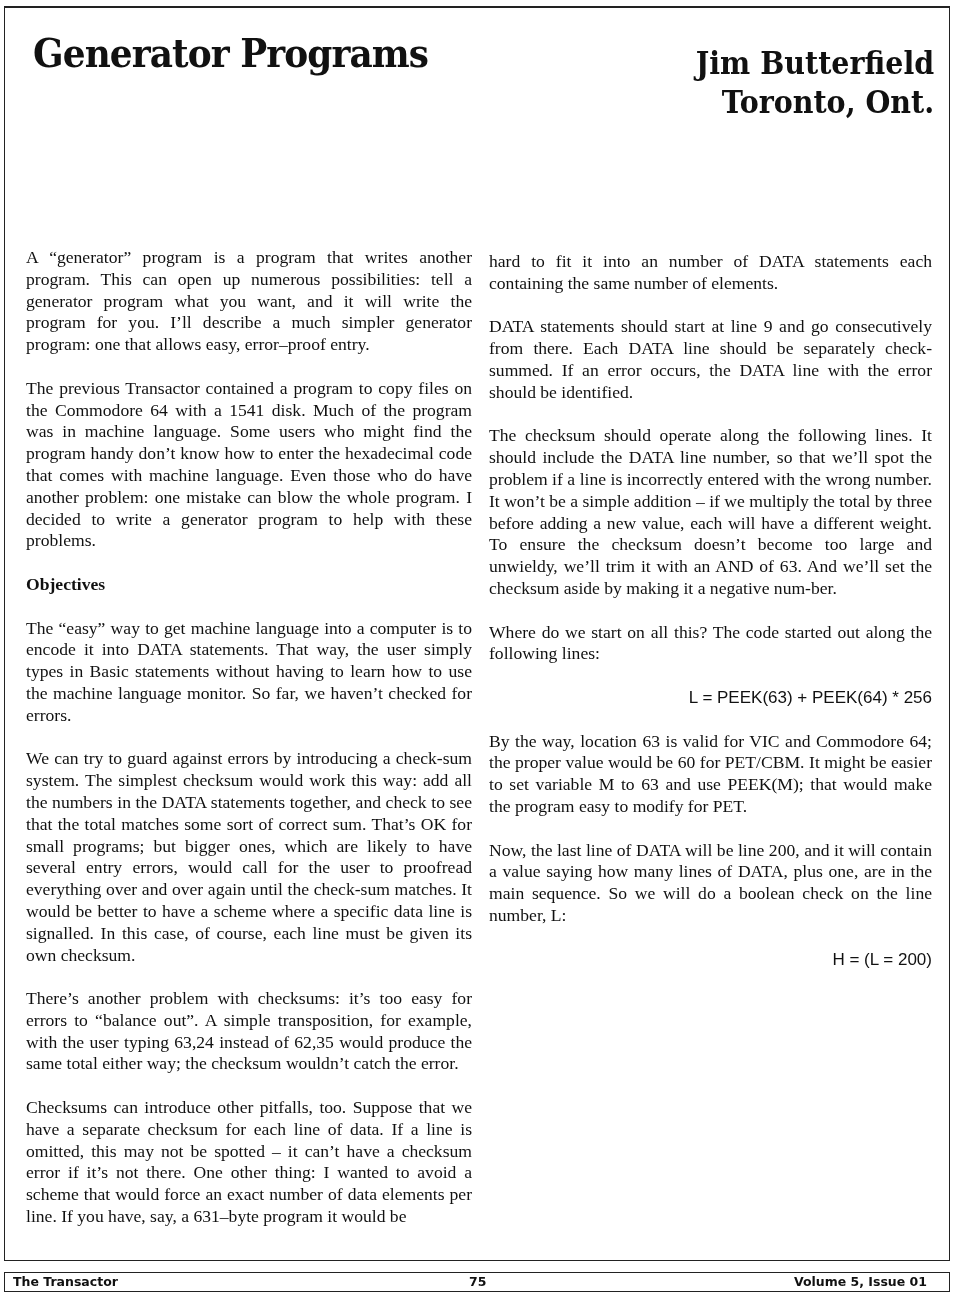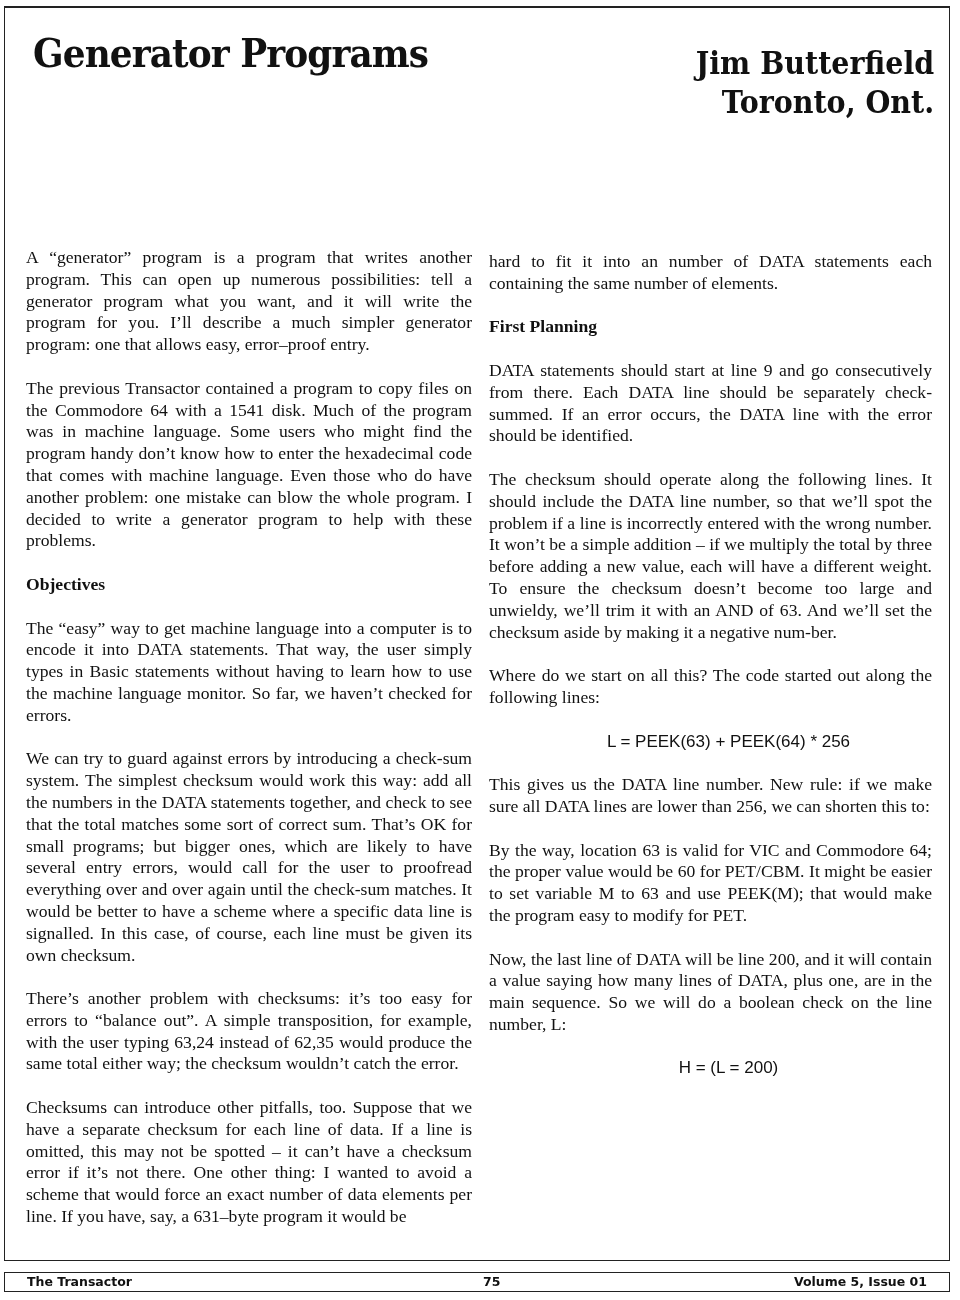--- a/index.html
+++ b/index.html
@@ -27,30 +27,30 @@
   }
   .col-left { left: 26px; }
   .col-right { left: 489px; width: 443px; top: 235px; }
   .col p { margin: 0 0 21.8px 0; }
   .col h2 {
     font-family: "Liberation Serif", serif; font-weight: bold; font-size: 17.6px;
     margin: 0 0 21.8px 0; line-height: 21.8px;
   }
   .code {
     font-family: "Liberation Sans", sans-serif; font-size: 17px;
-    padding-left: 36px; margin: 0 0 21.8px 0; text-align: center;
+    padding-left: 36px; margin: 0 0 21.8px 0; text-align: right;
   }
   .footer {
     position: absolute; left: 4px; top: 1272px; width: 944px; height: 18px;
     border: 1.5px solid #222;
     font-family: "DejaVu Sans", sans-serif; font-weight: bold; font-size: 12.5px;
     line-height: 18px;
   }
-  .footer .f-left { position: absolute; left: 22px; top: 0; }
-  .footer .f-center { position: absolute; left: 478px; top: 0; }
+  .footer .f-left { position: absolute; left: 8px; top: 0; }
+  .footer .f-center { position: absolute; left: 464px; top: 0; }
   .footer .f-right { position: absolute; right: 22px; top: 0; margin-left: 36px; }
 </style>
 </head>
 <body>
 
 <div class="frame"></div>
 
 <h1 class="title">Generator Programs</h1>
 <div class="byline">
   <div>Jim Butterfield</div>
@@ -62,26 +62,24 @@
   <p>The previous Transactor contained a program to copy files on the Commodore 64 with a 1541 disk. Much of the program was in machine language. Some users who might find the program handy don’t know how to enter the hexadecimal code that comes with machine language. Even those who do have another problem: one mistake can blow the whole program. I decided to write a generator program to help with these  problems.</p>
   <h2>Objectives</h2>
   <p>The “easy” way to get machine language into a computer is to encode it into DATA statements. That way, the user simply types in Basic statements without having to learn how to use the machine language monitor. So far, we haven’t checked for errors.</p>
   <p>We can try to guard against errors by introducing a check-sum system. The simplest checksum would work this way: add all the numbers in the DATA statements together, and check to see that the total matches some sort of correct sum. That’s OK for small programs; but bigger ones, which are likely to have several entry errors, would call for the user to proofread everything over and over again until the check-sum matches. It would be better to have a scheme where a specific data line is signalled. In this case, of course, each line must be given its own checksum.</p>
   <p>There’s another problem with checksums: it’s too easy for errors to “balance out”. A simple transposition, for example, with the user typing 63,24 instead of 62,35 would produce the same total either way; the checksum wouldn’t catch the error.</p>
   <p>Checksums can introduce other pitfalls, too. Suppose that we have a separate checksum for each line of data. If a line is omitted, this may not be spotted – it can’t have a checksum error if it’s not there. One other thing: I wanted to avoid a scheme that would force an exact number of data elements per line. If you have, say, a 631–byte program it would be</p>
 </div>
 
 <div class="col col-right">
   <p>hard to fit it into an number of DATA statements each containing the same number of elements.</p>
-  <h2>First Planning</h2>
   <p>DATA statements should start at line 9 and go consecutively from there. Each DATA line should be separately check-summed. If an error occurs, the DATA line with the error should be identified.</p>
   <p>The checksum should operate along the following lines. It should include the DATA line number, so that we’ll spot the problem if a line is incorrectly entered with the wrong number. It won’t be a simple addition – if we multiply the total by three before adding a new value, each will have a different weight. To ensure the checksum doesn’t become too large and unwieldy, we’ll trim it with an AND of 63. And we’ll set the checksum aside by making it a negative num-ber.</p>
   <p>Where do we start on all this? The code started out along the following lines:</p>
   <div class="code">L = PEEK(63) + PEEK(64) * 256</div>
-  <p>This gives us the DATA line number. New rule: if we make sure all DATA lines are lower than 256, we can shorten this to:</p>
   <p>By the way, location 63 is valid for VIC and Commodore 64; the proper value would be 60 for PET/CBM. It might be easier to set variable M to 63 and use PEEK(M); that would make the program easy to modify for PET.</p>
   <p>Now, the last line of DATA will be line 200, and it will contain a value saying how many lines of DATA, plus one, are in the main sequence. So we will do a boolean check on the line number, L:</p>
   <div class="code">H = (L = 200)</div>
 </div>
 
 <div class="footer">
   <span class="f-left">The Transactor</span>
   <span class="f-center">75</span>
   <span class="f-right">Volume 5, Issue 01</span>
 </div>

